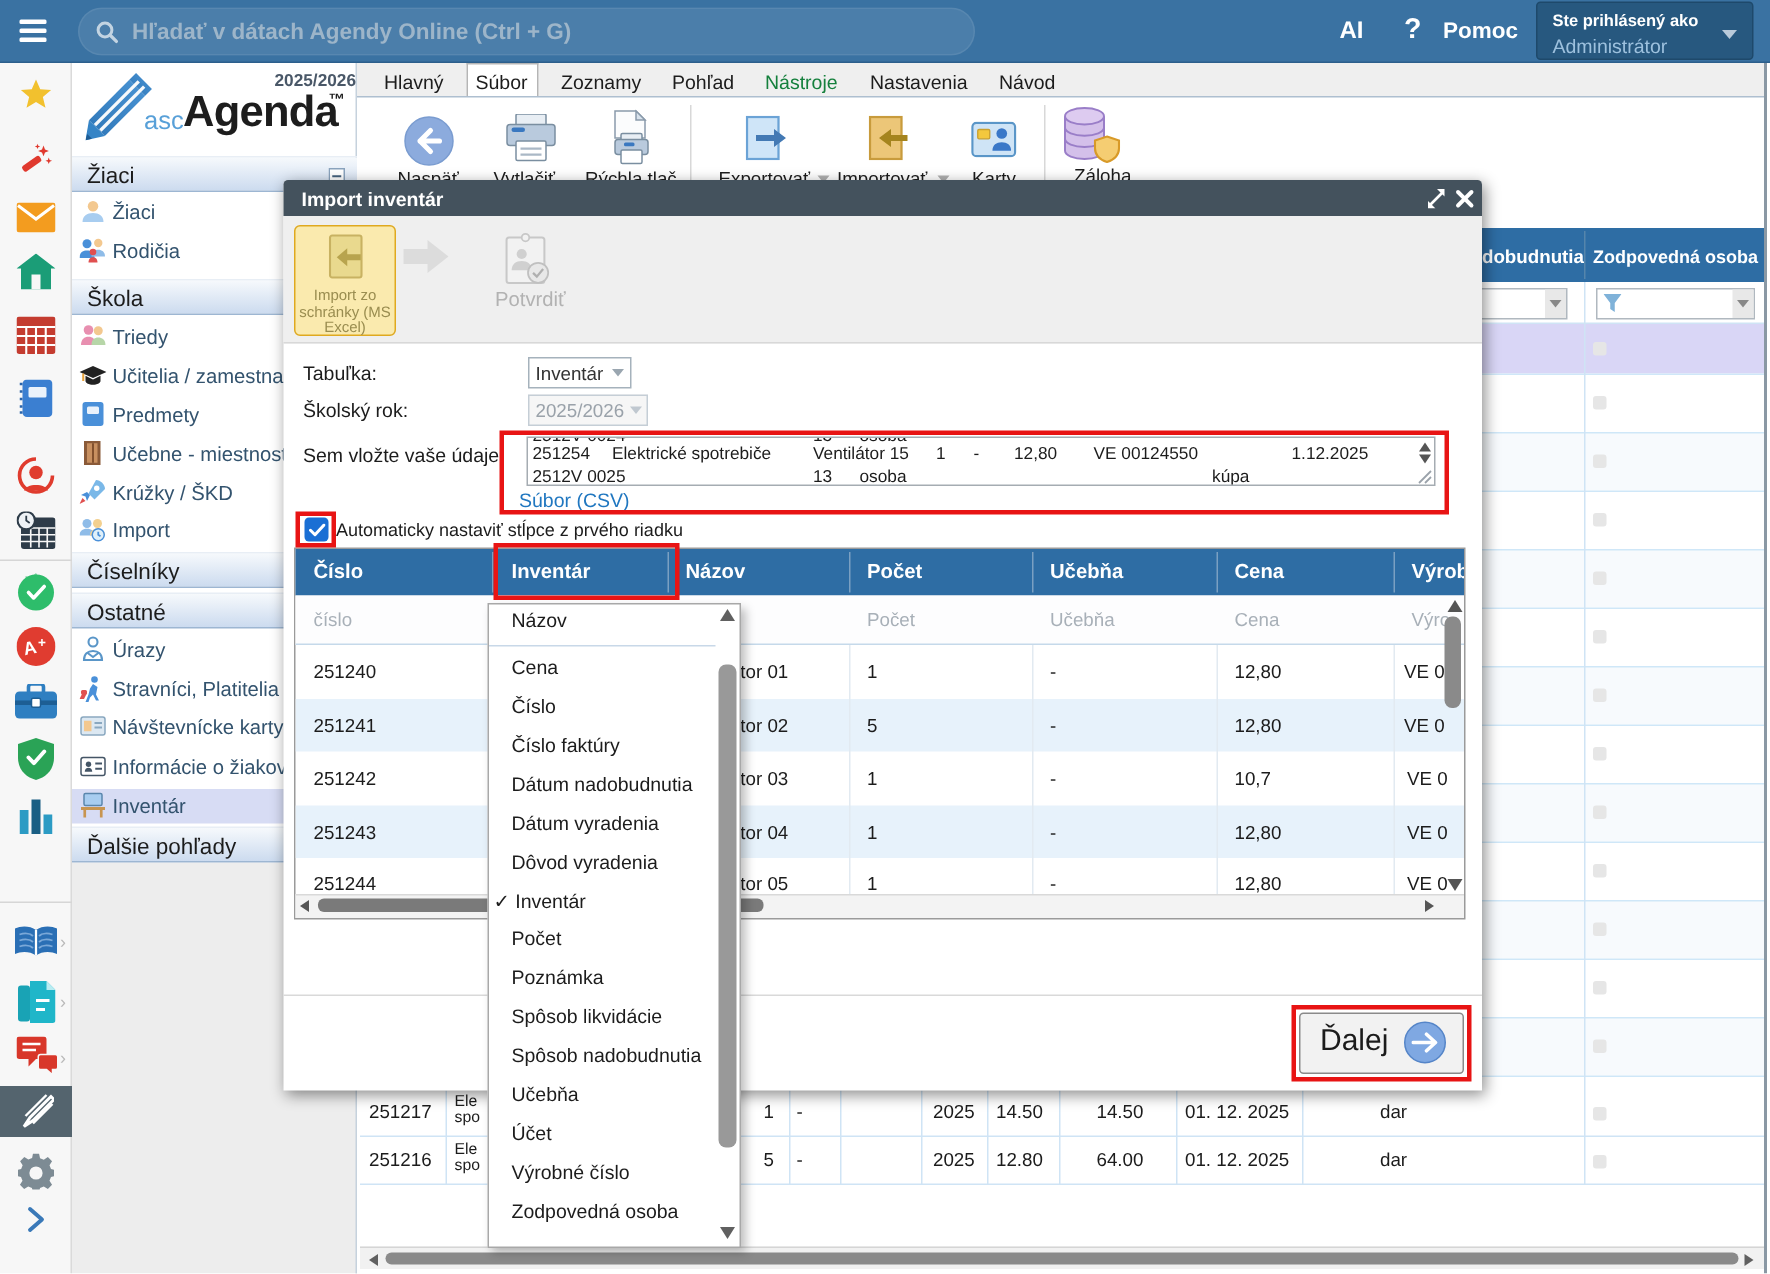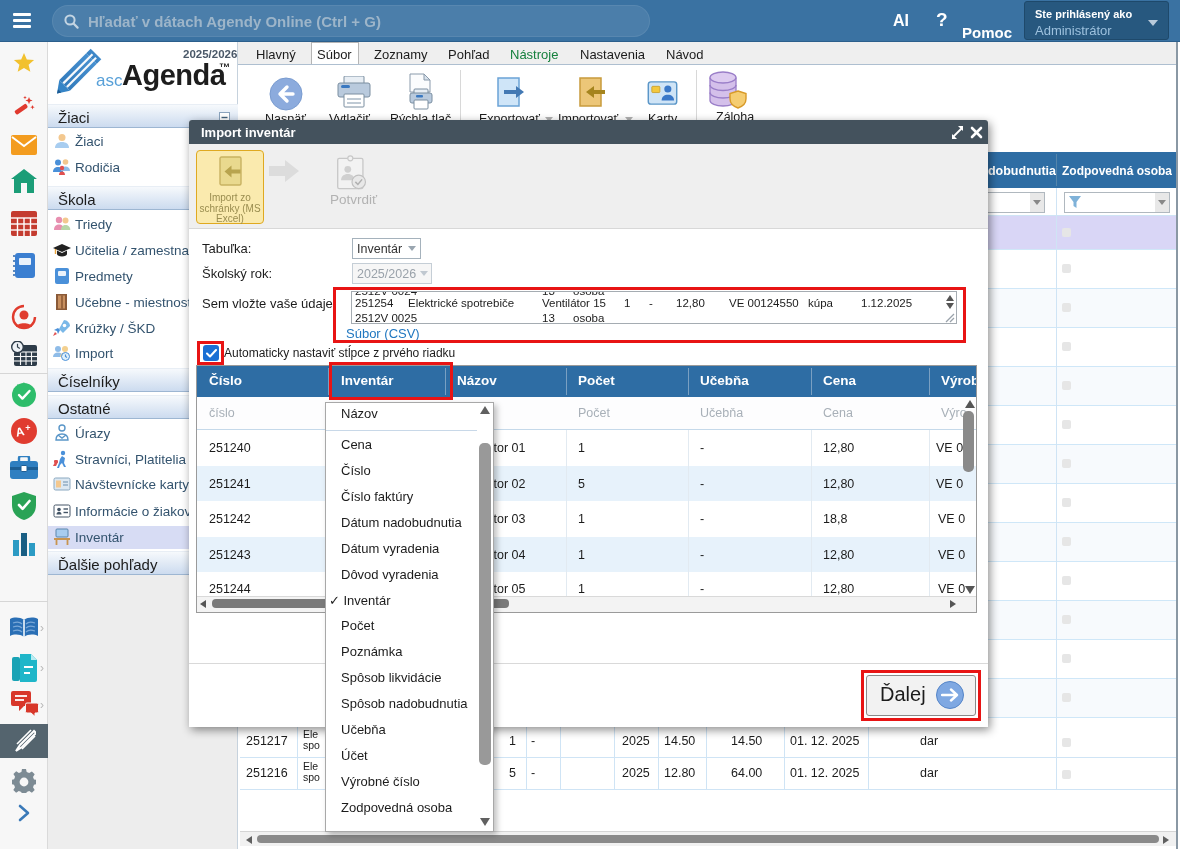--- a/index.html
+++ b/index.html
@@ -16,21 +16,21 @@
 <div class="a" style="left:13px;top:19px;width:18px;height:3px;background:#fff;border-radius:1px;"></div>
 <div class="a" style="left:13px;top:25px;width:18px;height:3px;background:#fff;border-radius:1px;"></div>
 <div class="a" style="left:52px;top:5px;width:598px;height:32px;background:rgba(255,255,255,0.09);border:1px solid rgba(255,255,255,0.07);border-radius:16px;"></div>
 <svg class="a" style="left:63px;top:13px;" width="17" height="17" viewBox="0 0 17 17">
     <circle cx="7" cy="7" r="4.6" fill="none" stroke="#c3d4e2" stroke-width="2"></circle>
     <line x1="10.5" y1="10.5" x2="14.6" y2="14.6" stroke="#c3d4e2" stroke-width="2.2" stroke-linecap="round"></line>
   </svg>
 <div class="txt" style="left:88px;top:13px;font-size:15px;font-weight:bold;color:#9db5c9;">Hľadať v dátach Agendy Online (Ctrl + G)</div>
 <div class="txt" style="left:893px;top:12px;font-size:16px;font-weight:bold;color:#fff;">AI</div>
 <div class="txt" style="left:936px;top:9px;font-size:19px;font-weight:bold;color:#fff;">?</div>
-<div class="txt" style="left:962px;top:12px;font-size:15px;font-weight:bold;color:#fff;margin-top:12px;">Pomoc</div>
+<div class="txt" style="left:962px;top:12px;font-size:15px;font-weight:bold;color:#fff;">Pomoc</div>
 <div class="a" style="left:1024px;top:1px;width:145px;height:39px;background:#27587f;border:1px solid #1e496b;border-radius:3px;"></div>
 <div class="txt" style="left:1035px;top:8px;font-size:11px;font-weight:bold;color:#fff;">Ste prihlásený ako</div>
 <div class="txt" style="left:1035px;top:23px;font-size:13px;color:#9dc1de;">Administrátor</div>
 <div class="a" style="left:1148px;top:20px;width:0;height:0;border-left:5px solid transparent;border-right:5px solid transparent;border-top:6px solid #b9cada;"></div>
 
 <div class="a" style="left:0;top:42px;width:48px;height:807px;background:#f7f7f7;border-right:1px solid #dadada;"></div>
 
 <svg class="a" style="left:13px;top:52px;" width="22" height="22" viewBox="0 0 24 24">
     <path d="M12 1l3.1 7.2 7.9.6-6 5.1 1.9 7.7L12 17.5 5.1 21.6 7 13.9l-6-5.1 7.9-.6z" fill="#f2c12e"></path>
   </svg>
@@ -556,21 +556,21 @@
   <div class="txt" style="left:3px;top:-7px;">2512V 0024</div>
   <div class="txt" style="left:190px;top:-7px;">13</div>
   <div class="txt" style="left:221px;top:-7px;">osoba</div>
   <div class="txt" style="left:3px;top:5px;">251254</div>
   <div class="txt" style="left:56px;top:5px;">Elektrické spotrebiče</div>
   <div class="txt" style="left:190px;top:5px;">Ventilátor 15</div>
   <div class="txt" style="left:272px;top:5px;">1</div>
   <div class="txt" style="left:297px;top:5px;">-</div>
   <div class="txt" style="left:324px;top:5px;">12,80</div>
   <div class="txt" style="left:377px;top:5px;">VE 00124550</div>
-  <div class="txt" style="left:456px;top:5px;">kúpa</div>
+  <div class="txt" style="left:456px;top:20px;">kúpa</div>
   <div class="txt" style="left:509px;top:5px;">1.12.2025</div>
   <div class="txt" style="left:3px;top:20px;">2512V 0025</div>
   <div class="txt" style="left:190px;top:20px;">13</div>
   <div class="txt" style="left:221px;top:20px;">osoba</div>
 </div>
 <div class="a" style="left:944px;top:293px;width:12px;height:16px;z-index:14;background:#fff;"></div>
 <div class="a" style="left:946px;top:295px;width:0;height:0;border-left:4px solid transparent;border-right:4px solid transparent;border-bottom:6px solid #555;z-index:15;"></div>
 <div class="a" style="left:946px;top:303px;width:0;height:0;border-left:4px solid transparent;border-right:4px solid transparent;border-top:6px solid #555;z-index:15;"></div>
 <svg class="a" style="left:944px;top:312px;z-index:14;" width="11" height="11" viewBox="0 0 11 11">
     <g stroke="#9aa2aa" stroke-width="1.2">
@@ -628,21 +628,21 @@
   <div class="txt" style="left:12px;top:47px;font-size:12.5px;color:#1c1c1c;">251241</div>
   <div class="txt" style="left:259px;top:47px;font-size:12.5px;color:#1c1c1c;">Ventilátor 02</div>
   <div class="txt" style="left:381px;top:47px;font-size:12.5px;color:#1c1c1c;">5</div>
   <div class="txt" style="left:503px;top:47px;font-size:12.5px;color:#1c1c1c;">-</div>
   <div class="txt" style="left:626px;top:47px;font-size:12.5px;color:#1c1c1c;">12,80</div>
   <div class="txt" style="left:739px;top:47px;font-size:12.5px;color:#1c1c1c;">VE 0</div>
   <div class="txt" style="left:12px;top:82px;font-size:12.5px;color:#1c1c1c;">251242</div>
   <div class="txt" style="left:259px;top:82px;font-size:12.5px;color:#1c1c1c;">Ventilátor 03</div>
   <div class="txt" style="left:381px;top:82px;font-size:12.5px;color:#1c1c1c;">1</div>
   <div class="txt" style="left:503px;top:82px;font-size:12.5px;color:#1c1c1c;">-</div>
-  <div class="txt" style="left:626px;top:82px;font-size:12.5px;color:#1c1c1c;">18,8</div>
+  <div class="txt" style="left:626px;top:82px;font-size:12.5px;color:#1c1c1c;">10,7</div>
   <div class="txt" style="left:741px;top:82px;font-size:12.5px;color:#1c1c1c;">VE 0</div>
   <div class="txt" style="left:12px;top:118px;font-size:12.5px;color:#1c1c1c;">251243</div>
   <div class="txt" style="left:259px;top:118px;font-size:12.5px;color:#1c1c1c;">Ventilátor 04</div>
   <div class="txt" style="left:381px;top:118px;font-size:12.5px;color:#1c1c1c;">1</div>
   <div class="txt" style="left:503px;top:118px;font-size:12.5px;color:#1c1c1c;">-</div>
   <div class="txt" style="left:626px;top:118px;font-size:12.5px;color:#1c1c1c;">12,80</div>
   <div class="txt" style="left:741px;top:118px;font-size:12.5px;color:#1c1c1c;">VE 0</div>
   <div class="txt" style="left:12px;top:152px;font-size:12.5px;color:#1c1c1c;">251244</div>
   <div class="txt" style="left:259px;top:152px;font-size:12.5px;color:#1c1c1c;">Ventilátor 05</div>
   <div class="txt" style="left:381px;top:152px;font-size:12.5px;color:#1c1c1c;">1</div>

